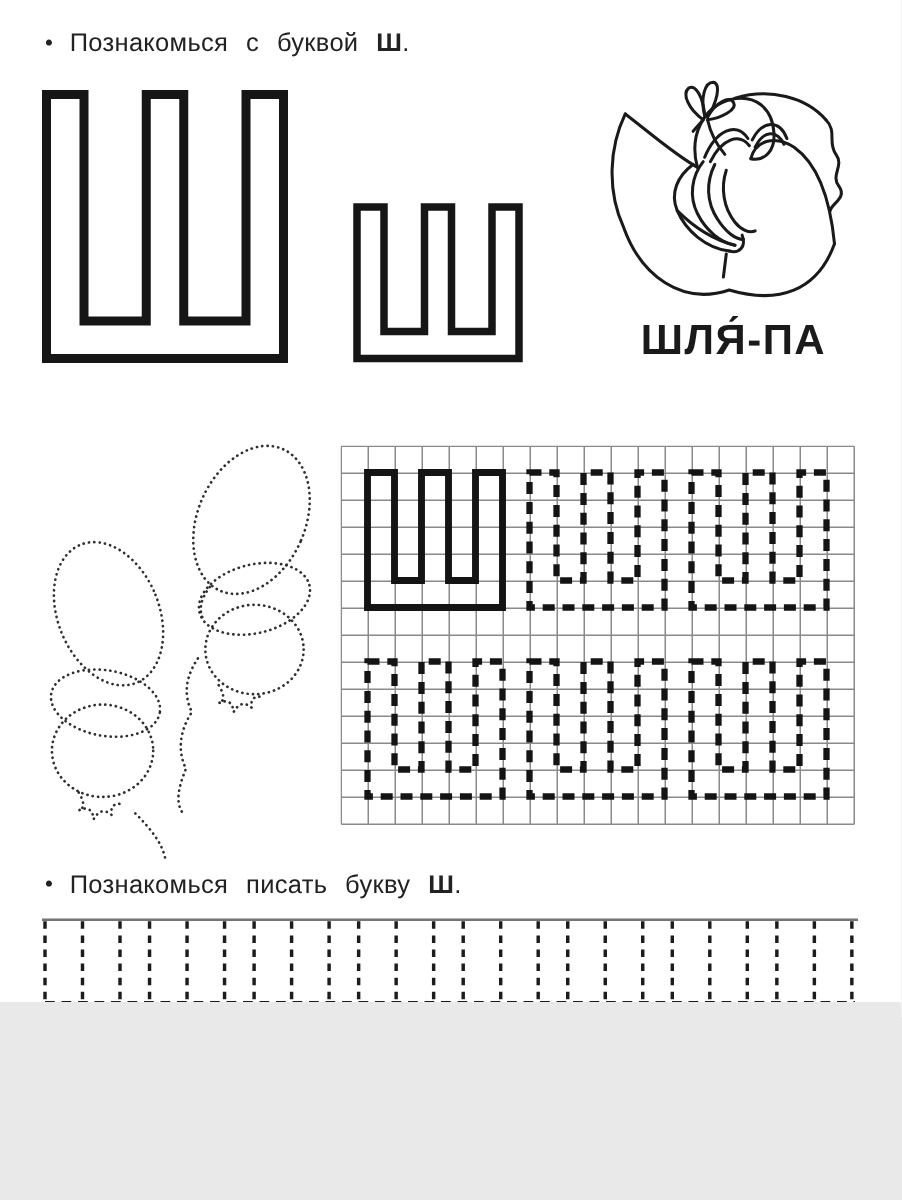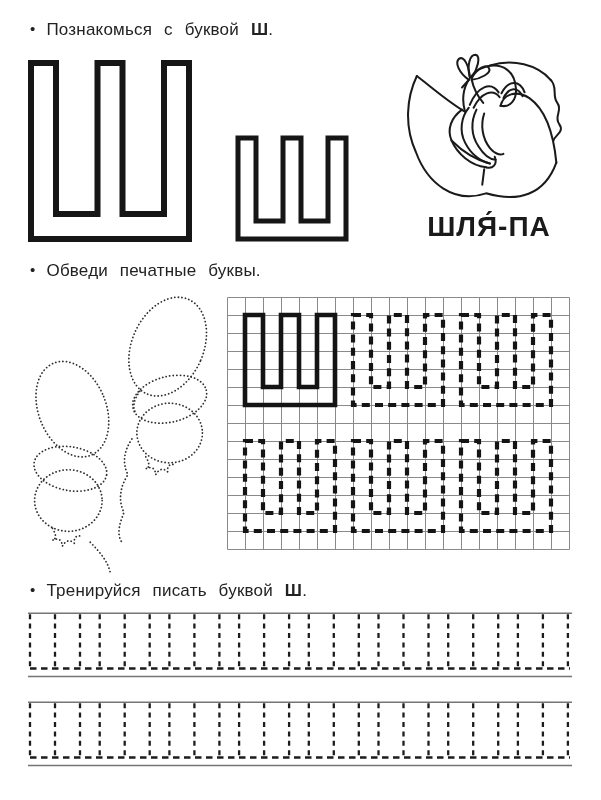--- a/index.html
+++ b/index.html
@@ -1,17 +1,17 @@
 <!DOCTYPE html>
 <html><head>
 <meta charset="utf-8">
 <style>
   html,body{margin:0;padding:0;background:#e9e9e9;}
   .page{
-    position:relative;width:601px;height:800px;background:#ffffff;
+    position:relative;width:601px;height:668px;background:#ffffff;
     font-family:"Liberation Sans","DejaVu Sans",sans-serif;color:#1c1c1c;overflow:hidden;
     margin:0 auto;
   }
   .abs{position:absolute;}
   .heading{
     font-size:17px;line-height:19px;letter-spacing:.2px;word-spacing:7px;color:#222;
     white-space:nowrap;
   }
   .heading .bullet{display:inline-block;margin-right:11px;font-size:15px;vertical-align:1px;}
   .heading .bold{font-weight:bold;}
@@ -73,23 +73,20 @@
       <path d="M70 31 L63 39"></path>
       <path d="M73 31 C75 40 79 48 85 55"></path>
     </g>
 
     <path d="M92 16 C116 9 141 15 155 31"></path>
     <path d="M155 31 C163 39 156 47 162 55 C168 63 158 69 164 77 C170 85 159 89 158 94"></path>
   </svg>
 
   <div class="vocab-word abs" style="left:398px;top:211px;width:182px;">ШЛЯ́-ПА</div>
 
-  <div class="heading abs" style="left:30px;top:260px;">
-    <span class="bullet">•</span><span>Обведи печатные буквы.</span>
-  </div>
 
   <svg class="abs dots" style="left:12px;top:292px;" width="218" height="283" viewBox="0 0 218 285">
 
     <ellipse cx="156" cy="55" rx="36" ry="52" transform="rotate(24 156 55)"></ellipse>
     <ellipse cx="158" cy="108" rx="38" ry="23" transform="rotate(-14 158 108)"></ellipse>
     <ellipse cx="158" cy="142" rx="33" ry="30"></ellipse>
     <path d="M134 166 q6 10 0 12 q9 -4 10 6 q5 -9 12 -3 q-1 -9 8 -7"></path>
     <path d="M128 100 C122 108 120 116 124 122"></path>
 
     <ellipse cx="60" cy="118" rx="34" ry="50" transform="rotate(-22 60 118)"></ellipse>
@@ -142,21 +139,21 @@
       </g>
       <path d="M0 0H18V72H36V0H54V72H72V0H90V90H0Z" transform="translate(18 18)" fill="none" stroke="#141414" stroke-width="4.6"></path>
       <path d="M0 0H18V72H36V0H54V72H72V0H90V90H0Z" transform="translate(126 18)" fill="none" stroke="#141414" stroke-width="4.2" stroke-dasharray="8 5.2"></path>
       <path d="M0 0H18V72H36V0H54V72H72V0H90V90H0Z" transform="translate(234 18)" fill="none" stroke="#141414" stroke-width="4.2" stroke-dasharray="8 5.2"></path>
       <path d="M0 0H18V72H36V0H54V72H72V0H90V90H0Z" transform="translate(18 144)" fill="none" stroke="#141414" stroke-width="4.2" stroke-dasharray="8 5.2"></path>
       <path d="M0 0H18V72H36V0H54V72H72V0H90V90H0Z" transform="translate(126 144)" fill="none" stroke="#141414" stroke-width="4.2" stroke-dasharray="8 5.2"></path>
       <path d="M0 0H18V72H36V0H54V72H72V0H90V90H0Z" transform="translate(234 144)" fill="none" stroke="#141414" stroke-width="4.2" stroke-dasharray="8 5.2"></path>
     </svg>
 
   <div class="heading abs" style="left:30px;top:580px;">
-    <span class="bullet">•</span><span>Тренируйся писать буквой</span>
+    <span class="bullet">•</span><span>Познакомься писать букву</span>
     <span class="bold">Ш</span><span>.</span>
   </div>
 
   <svg class="abs practice-strip" style="left:28px;top:612px;" width="544" height="67" viewBox="0 0 544 67">
       <line x1="0" y1="1.2" x2="544" y2="1.2" stroke="#757575" stroke-width="1.6"></line>
       <line x1="0" y1="64.5" x2="544" y2="64.5" stroke="#757575" stroke-width="1.6"></line>
       <line x1="2" y1="56.5" x2="542" y2="56.5" stroke="#1c1c1c" stroke-width="2.3" stroke-dasharray="6.5 4.5"></line>
       <line x1="2" y1="2.2" x2="2" y2="56.5" stroke="#1c1c1c" stroke-width="2.3" stroke-dasharray="5 4.4"></line>
       <line x1="27" y1="2.2" x2="27" y2="56.5" stroke="#1c1c1c" stroke-width="2.3" stroke-dasharray="5 4.4"></line>
       <line x1="52" y1="2.2" x2="52" y2="56.5" stroke="#1c1c1c" stroke-width="2.3" stroke-dasharray="5 4.4"></line>

